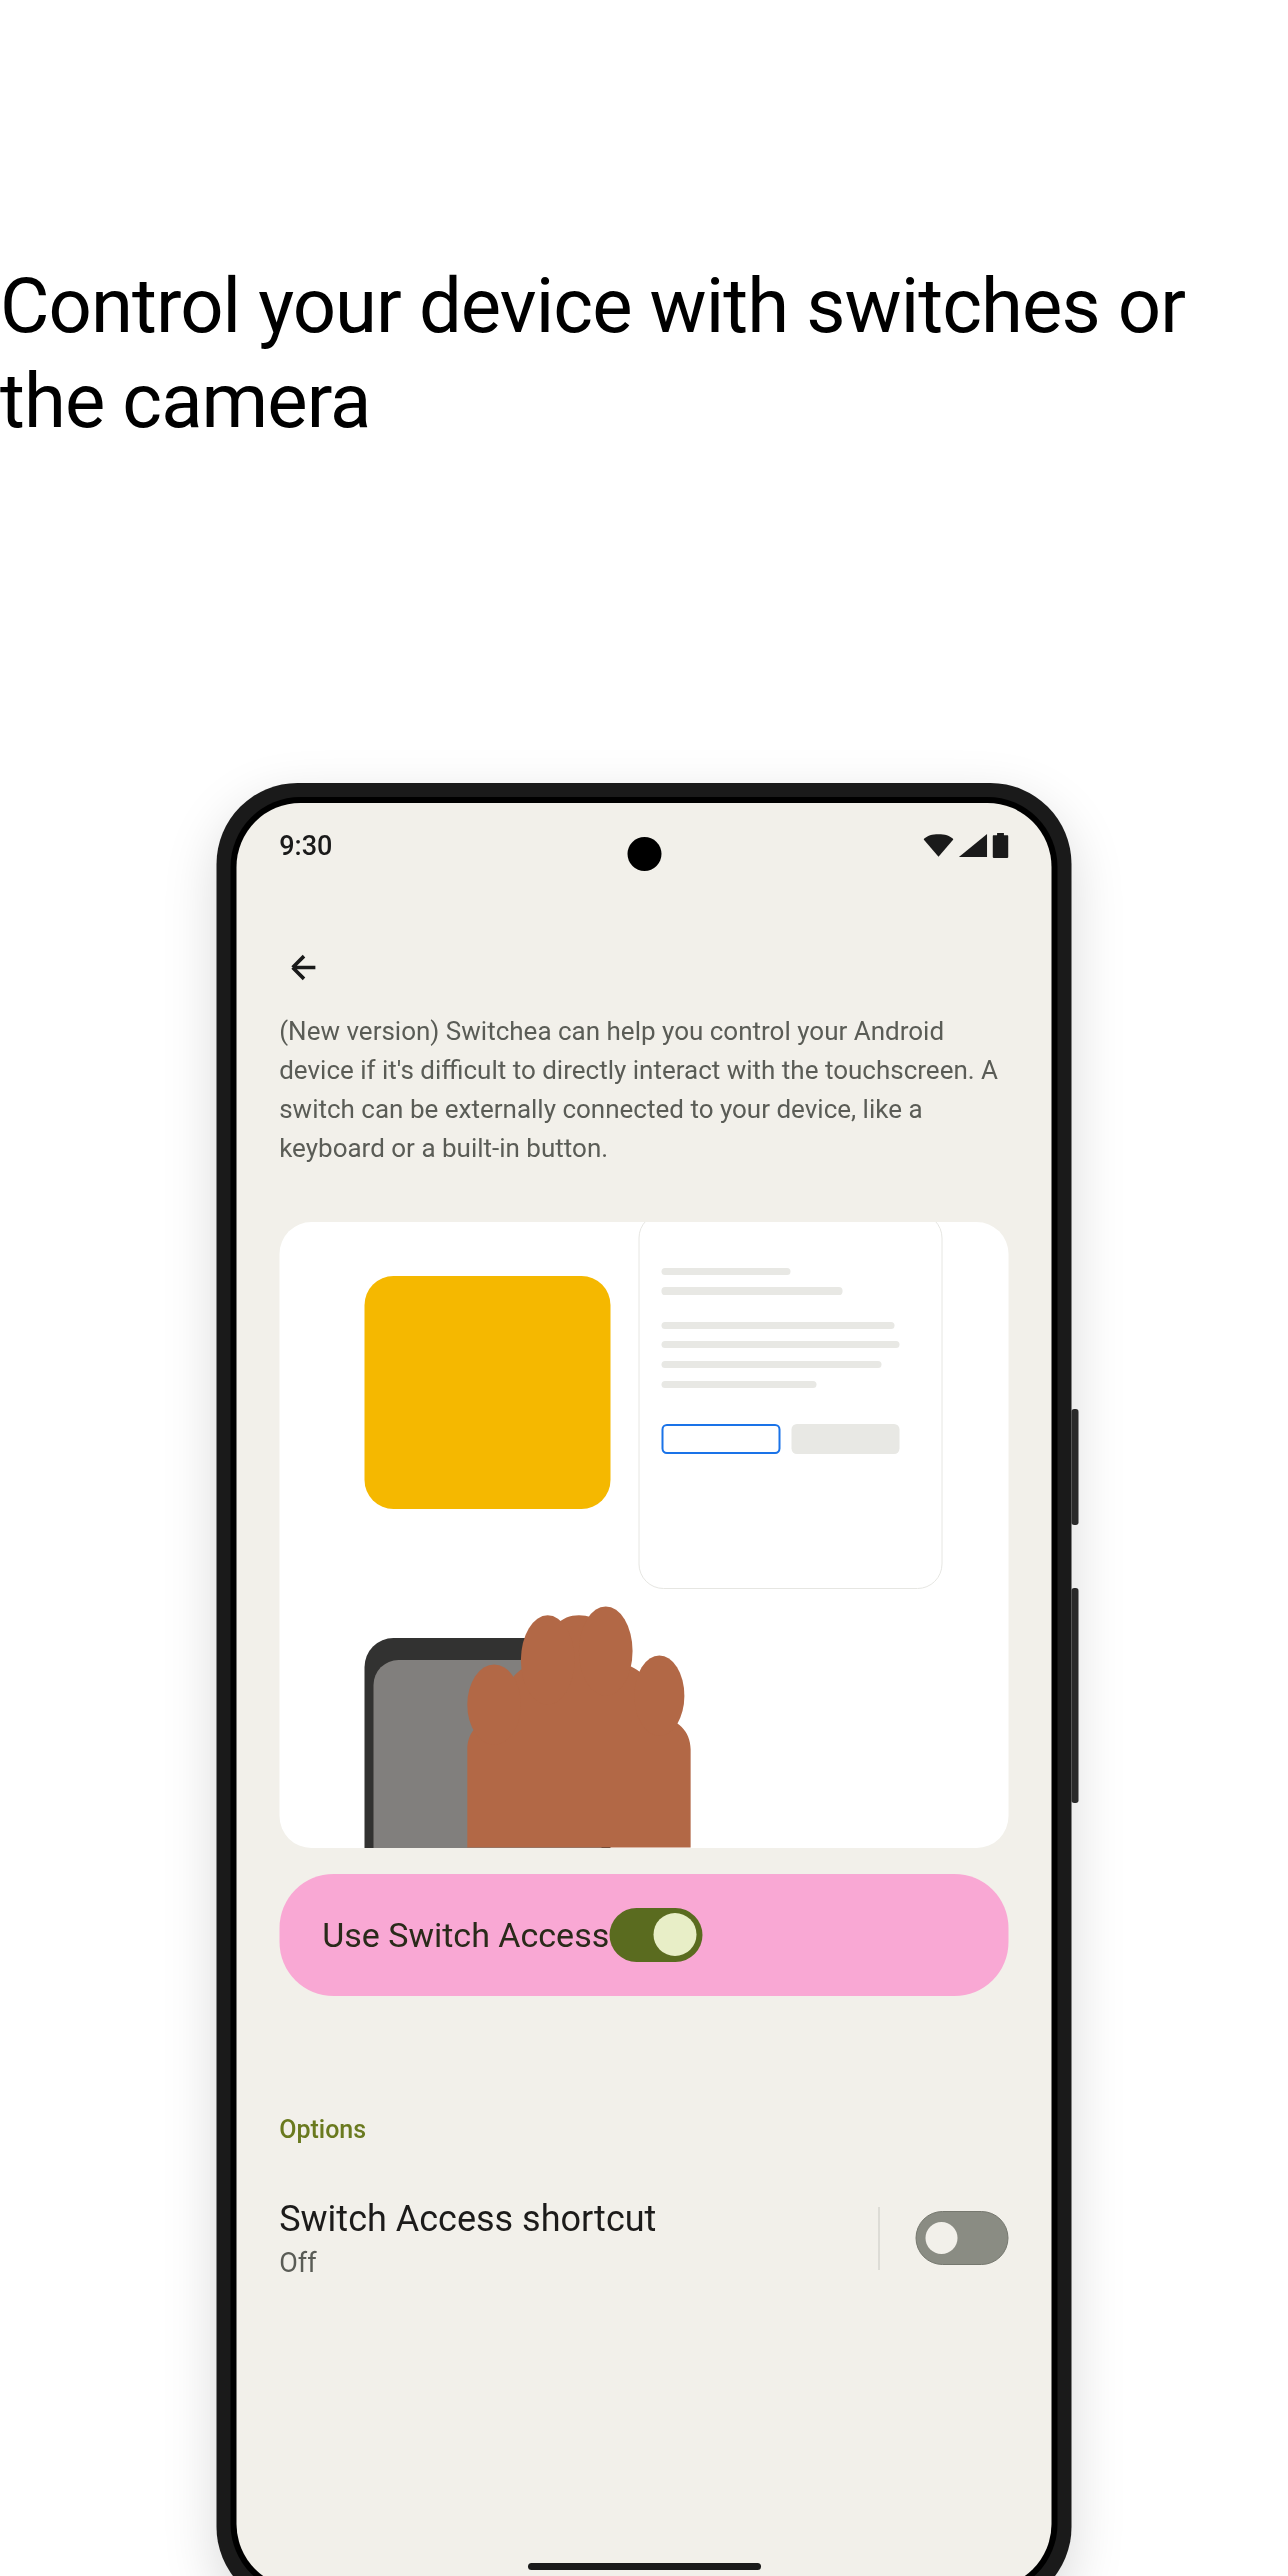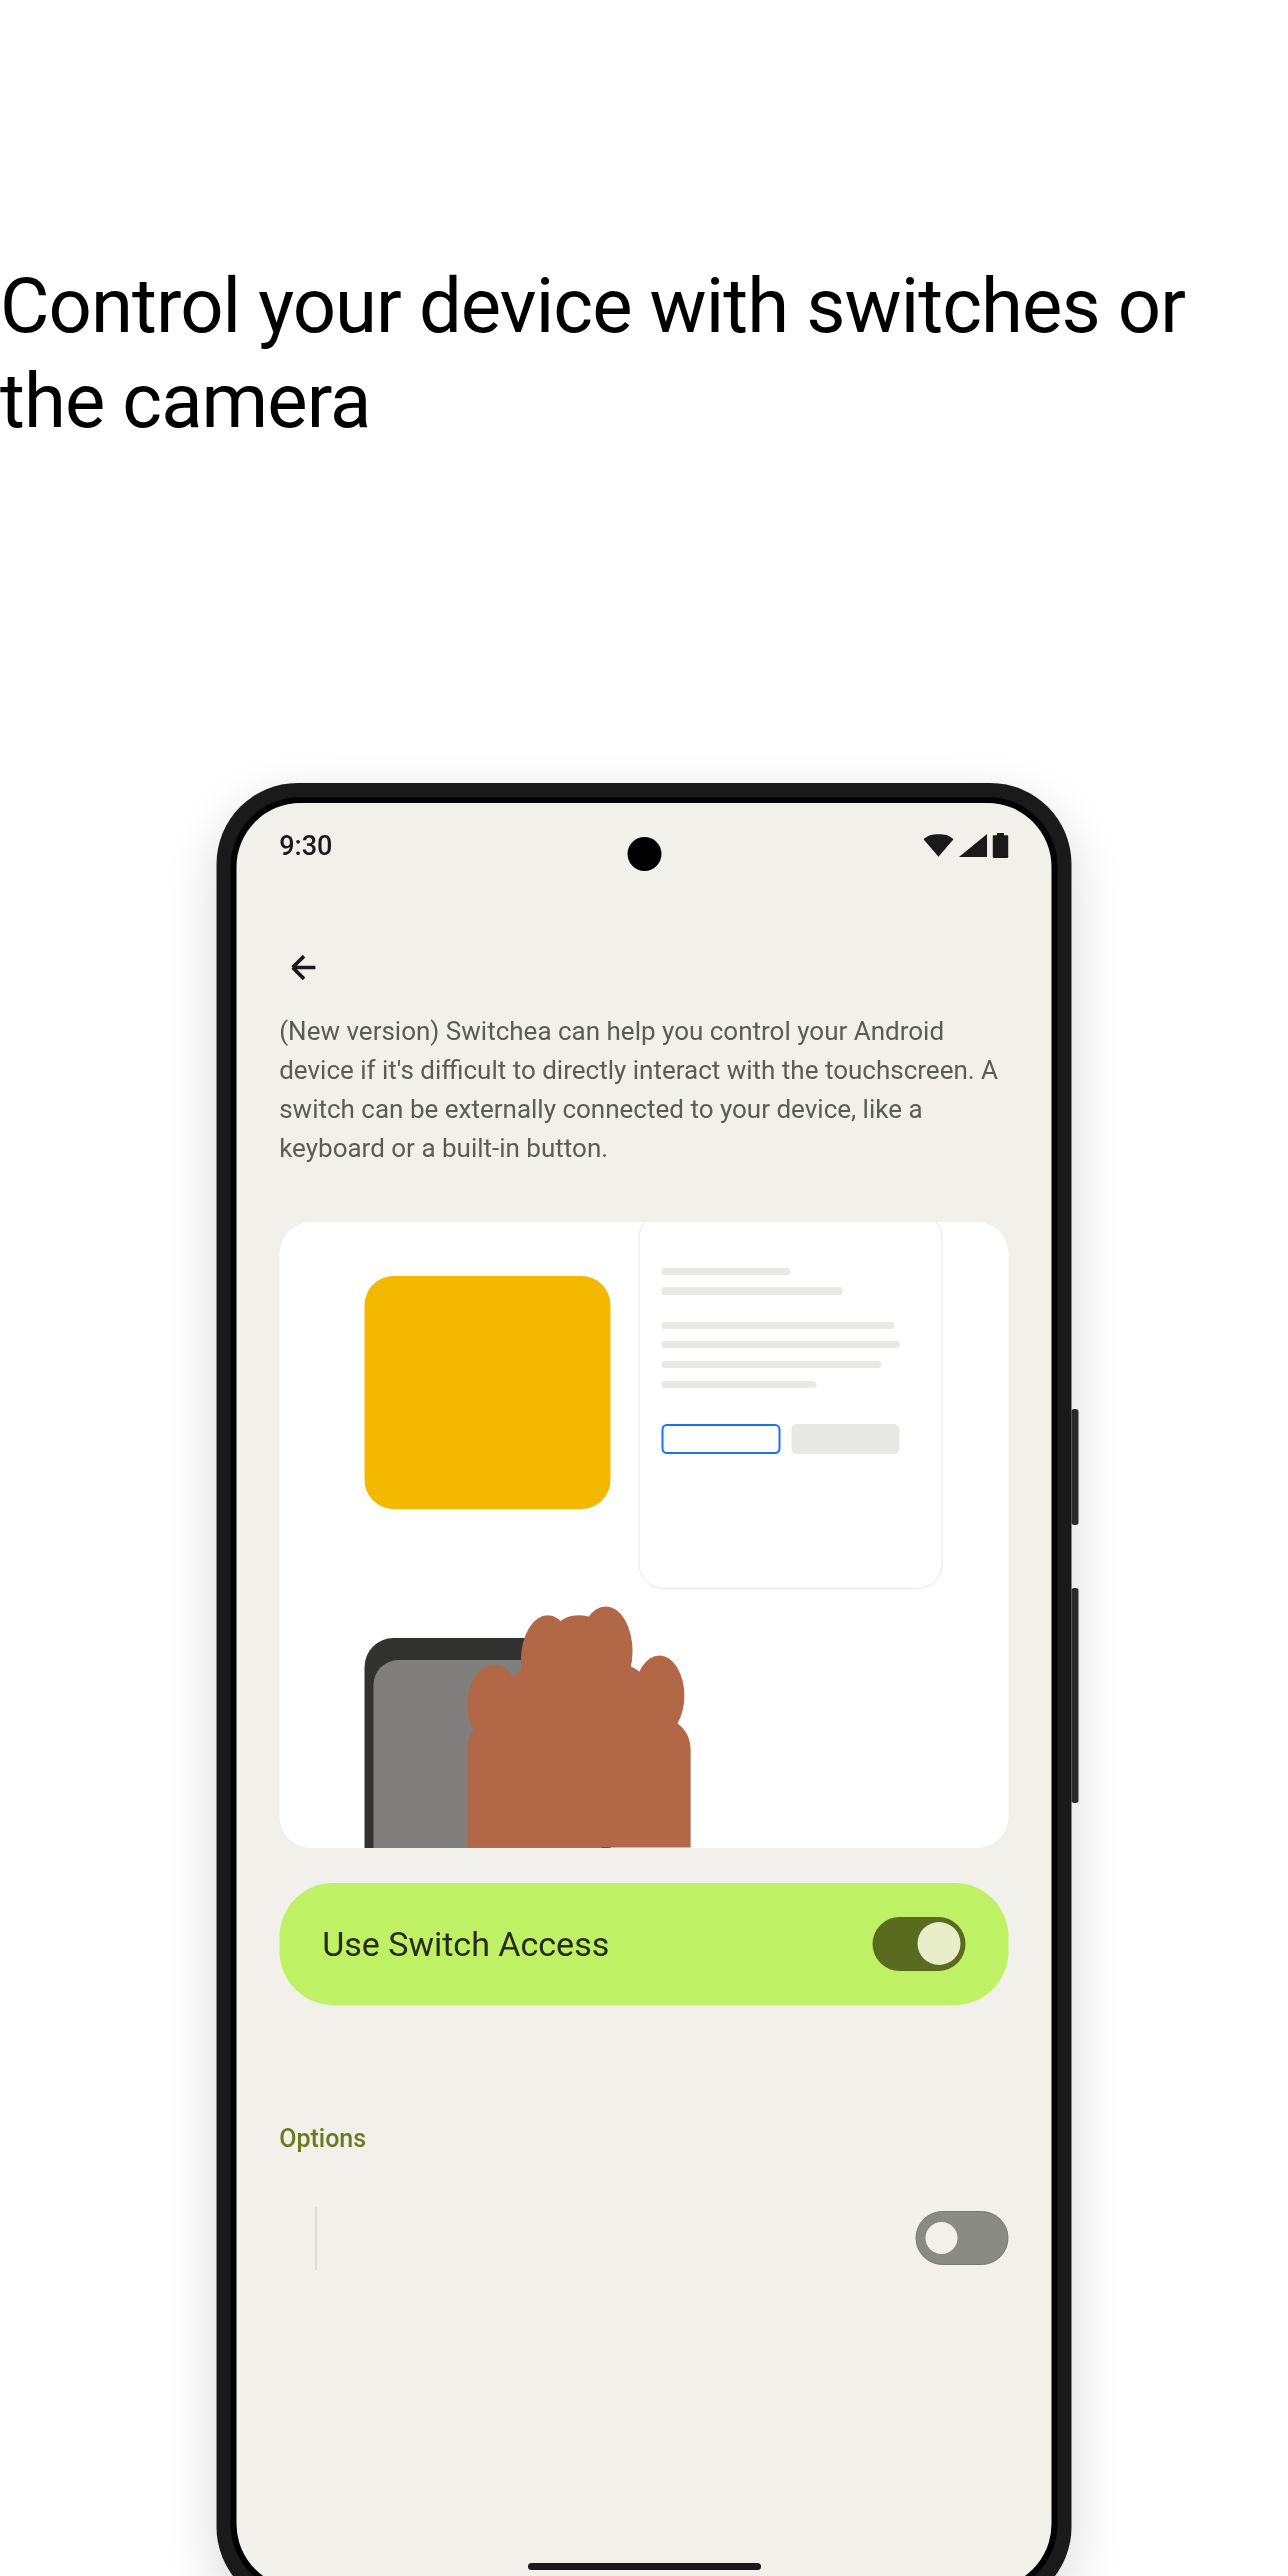--- a/index.html
+++ b/index.html
@@ -196,27 +196,26 @@
       border: 2.7px solid #1a73e8;
       border-radius: 5.4px;
     }
     .panel-btn2 {
       width: 42%;
       height: 30px;
       background: #e8e8e4;
       border-radius: 5.4px;
     }
     .toggle-card {
-      margin-top: 35px;
-      background: #bef264;
+      margin-top: 26px;
+      background: #f9a8d4;
       border-radius: 54px;
       padding: 34px 43px;
       display: flex;
       align-items: center;
-      justify-content: space-between;
     }
     .toggle-label {
       font-size: 34px;
       font-weight: 400;
       color: #2a2a1a;
     }
     .toggle-switch-on {
       width: 93px;
       height: 54px;
       background: #5a6b1f;
@@ -360,20 +359,24 @@
         </div>
 
         <div class="toggle-card">
           <span class="toggle-label">Use Switch Access</span>
           <div class="toggle-switch-on"></div>
         </div>
 
         <div class="section-label">Options</div>
 
         <div class="option-row">
+          <div class="option-text">
+            <div class="option-title">Switch Access shortcut</div>
+            <div class="option-sub">Off</div>
+          </div>
           <div class="option-divider"></div>
           <div class="toggle-switch-off"></div>
         </div>
       </div>
 
       <div class="nav-bar"></div>
     </div>
   </div>
 </div>
 

